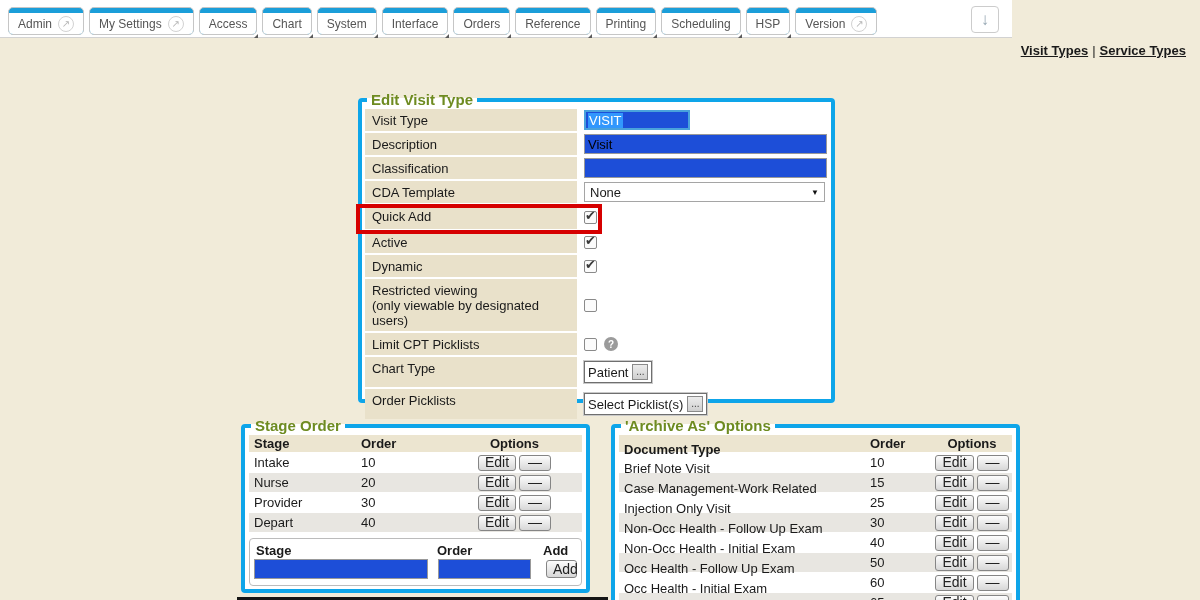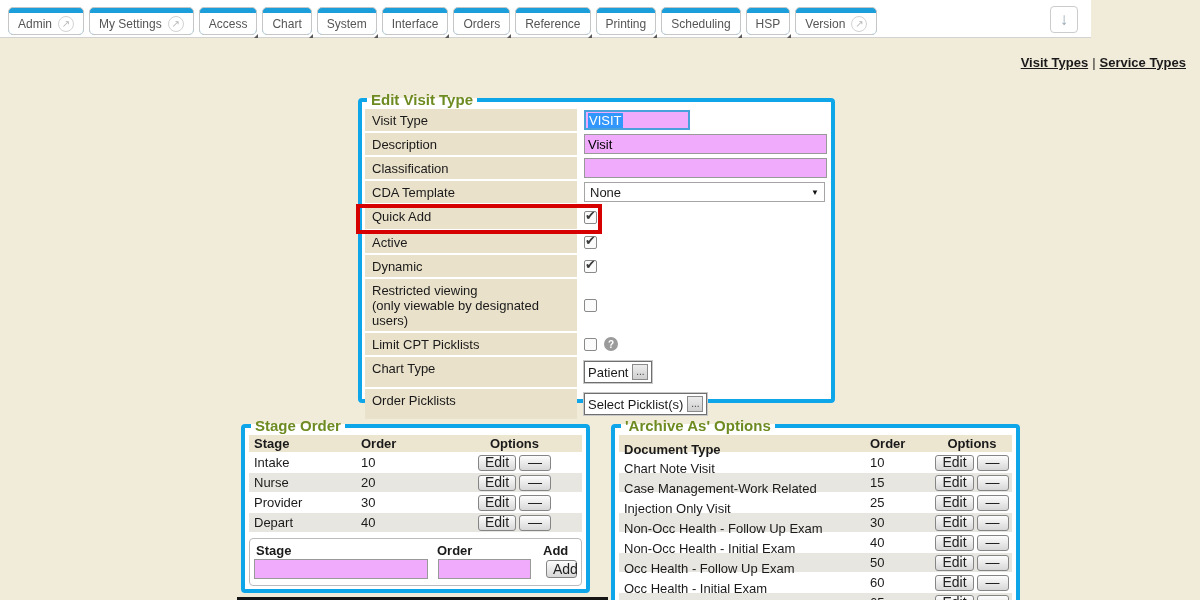--- a/index.html
+++ b/index.html
@@ -4,44 +4,44 @@
 <style>
   * { box-sizing: border-box; margin: 0; padding: 0; }
   html,body { width:1200px; height:600px; overflow:hidden; }
   body {
     font-family: "Liberation Sans", sans-serif;
     background:#f1ebd9;
     position:relative;
     color:#1a1a1a;
   }
   
-  .navbar { position:absolute; top:0; left:0; width:1091px; height:38px; background:#fff; border-bottom:1px solid #d2d2d2; }
+  .navbar { position:absolute; top:0; left:0; width:1012px; height:38px; background:#fff; border-bottom:1px solid #d2d2d2; }
   .tabs { position:absolute; left:8px; top:7px; display:flex; gap:5px; }
   .tab { position:relative; border:1px solid #c6c6c6; border-radius:5px; background:#1b9ed9; padding-top:5px; cursor:pointer; }
   .tab-body { background:#fff; border-radius:0 0 4px 4px; padding:0 9px; height:21px; display:flex; align-items:center; gap:6px; font-size:12px; color:#555; white-space:nowrap; }
   .tab.tail::after { content:""; position:absolute; right:-2px; bottom:-4px; width:0; height:0; border-top:4px solid transparent; border-right:4px solid #5a5a5a; }
   .circ-icon { width:16px; height:16px; border:1px solid #d2d2d2; border-radius:50%; color:#b5b5b5; font-size:10px; display:flex; align-items:center; justify-content:center; line-height:1; }
   .dl-btn { position:absolute; right:13px; top:6px; width:28px; height:27px; border:1px solid #ccc; border-radius:4px; background:#fff; display:flex; align-items:center; justify-content:center; cursor:pointer; }
   .dl-arrow { color:#95a6b2; font-size:17px; font-weight:bold; line-height:1; }
   
-  .top-links { position:absolute; top:55px; right:14px; font-size:13px; font-weight:bold; color:#1a1a1a; }
+  .top-links { position:absolute; top:43px; right:14px; font-size:13px; font-weight:bold; color:#1a1a1a; }
   .top-links a { color:#1a1a1a; text-decoration:underline; cursor:pointer; }
   .link-sep { margin:0 4px; font-weight:normal; }
   
   fieldset { position:absolute; border:4px solid #0ea5e9; border-radius:4px; background:#fff; }
   legend { color:#6e8b21; font-weight:bold; font-size:15px; padding:0 4px; margin-left:2px; white-space:nowrap; }
   
   .edit-fs { left:358px; top:91px; width:477px; height:312px; padding:1px 3px 4px; }
   .frow { display:flex; margin-bottom:2px; min-height:22px; }
   .flabel { width:212px; background:#e9e1ca; font-size:13px; padding:4px 2px 3px 7px; line-height:15px; flex-shrink:0; }
   .fvalue { flex:1; padding-left:7px; display:flex; align-items:center; gap:7px; }
   .r-quick { min-height:24px; }
   .r-restricted { min-height:32px;justify-content:flex-end; }
   .r-tall { min-height:30px; }
-  .ti { height:20px; border:1px solid #999; font-size:13px; padding:1px 3px; background:#f0abfc; font-family:"Liberation Sans",sans-serif; }
+  .ti { height:20px; border:1px solid #999; font-size:13px; padding:1px 3px; background:#1d4ed8; font-family:"Liberation Sans",sans-serif; }
   .ti-visit { width:106px; border:2px solid #49a1dc; display:flex; align-items:center; padding:0 2px; }
   .sel-text { background:#3297fd; color:#fff; font-size:13px; padding:0 1px; }
   .ti-desc { width:243px; }
   .sel { width:241px; height:20px; border:1px solid #a5a5a5; background:#fff; display:flex; align-items:center; justify-content:space-between; padding:4px 5px; font-size:13px; cursor:pointer; }
   .sel-arrow { font-size:8px; color:#111; }
   .cb { width:13px; height:13px; border:1px solid #8a8a8a; border-radius:2px; background:#fbfbfb; position:relative; cursor:pointer; flex-shrink:0; }
   .cb.checked::after { content:"\2714"; position:absolute; top:-4px; left:0; font-size:13px; color:#3a3a3a; }
   .help { width:14px; height:14px; border-radius:50%; background:#9b9b9b; color:#fff; font-size:10px; font-weight:bold; display:flex; align-items:center; justify-content:center; cursor:pointer; }
   .pickbox { display:inline-flex; align-items:center; gap:4px; border:1px solid #6f6f6f; outline:1px solid #c9c9c9; background:#fff; padding:2px 3px; font-size:13px; }
   .dots-btn { font-size:10px; height:16px; min-width:16px; padding:0 2px; border:1px solid #8a8a8a; background:linear-gradient(#ececec,#cfcfcf); color:#444; cursor:pointer; line-height:1; }
@@ -305,21 +305,21 @@
 </fieldset>
 
 <fieldset class="arch-fs">
   <legend>'Archive As' Options</legend>
   <div class="trow thead">
     <div class="a-c1">Document Type</div>
     <div class="a-c2">Order</div>
     <div class="a-c3">Options</div>
   </div>
   <div class="trow">
-    <div class="a-c1">Chart Note Visit</div>
+    <div class="a-c1">Brief Note Visit</div>
     <div class="a-c2">10</div>
     <div class="a-c3">
         <button class="sbtn">Edit</button>
         <button class="sbtn dashbtn">—</button>
       </div>
   </div>
   <div class="trow alt">
     <div class="a-c1">Case Management-Work Related</div>
     <div class="a-c2">15</div>
     <div class="a-c3">

